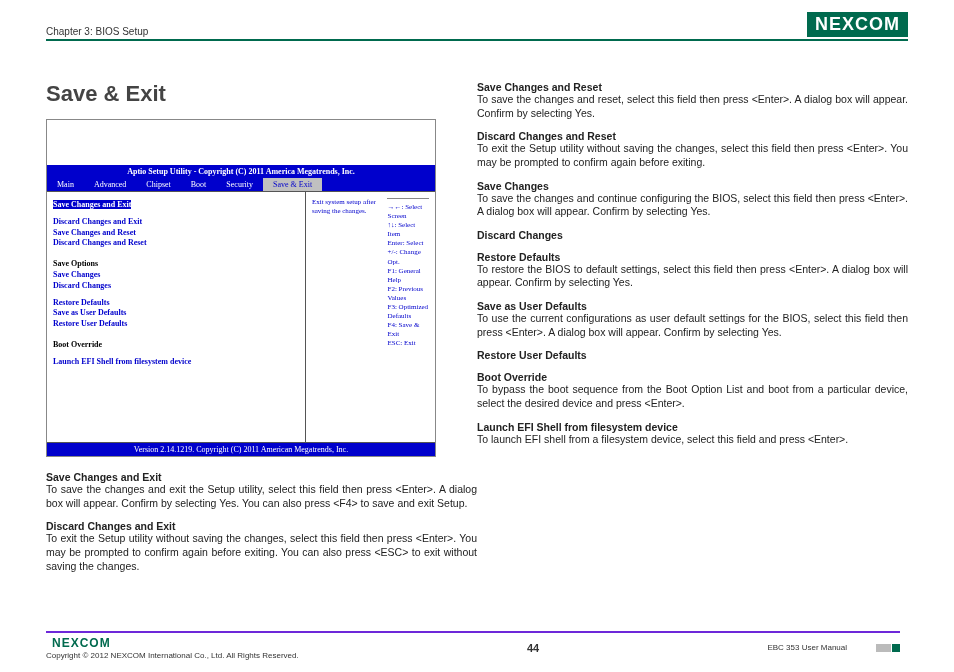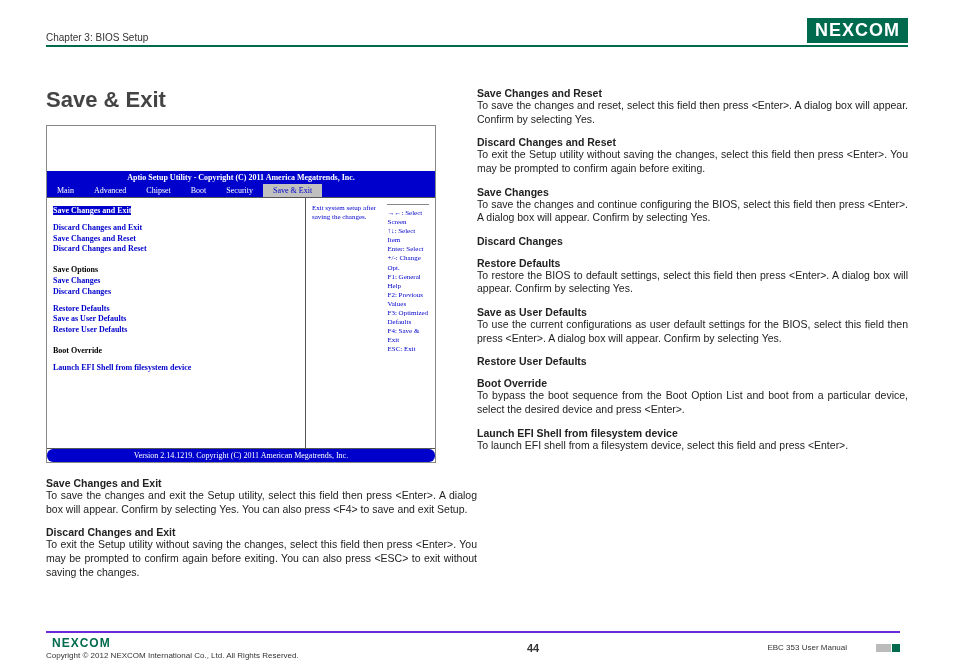--- a/index.html
+++ b/index.html
@@ -4,21 +4,21 @@
 <style>
   * { box-sizing: border-box; margin: 0; padding: 0; }
   body {
     width: 954px;
     height: 672px;
     font-family: "Segoe UI", Arial, sans-serif;
     background: #fff;
     position: relative;
   }
   .page {
-    padding: 18px 46px 0 46px;
+    padding: 12px 46px 0 46px;
   }
   .top-header {
     display: flex;
     justify-content: space-between;
     align-items: flex-end;
     border-bottom: 2px solid #006a4e;
     padding-bottom: 2px;
   }
   .chapter-title { font-size: 10px; color: #333; }
   .logo {
@@ -66,21 +66,20 @@
     font-size: 8px;
     padding: 2px 0;
     margin-top: 45px;
   }
   .bios-footer {
     background: #0000cc;
     color: #fff;
     text-align: center;
     font-size: 8px;
     padding: 2px 0;
-    border-radius: 6px;
   }
   .bios-tabs {
     display: flex;
     background: #0000cc;
     color: #fff;
     font-size: 8px;
   }
   .bios-tab {
     padding: 2px 10px;
   }

